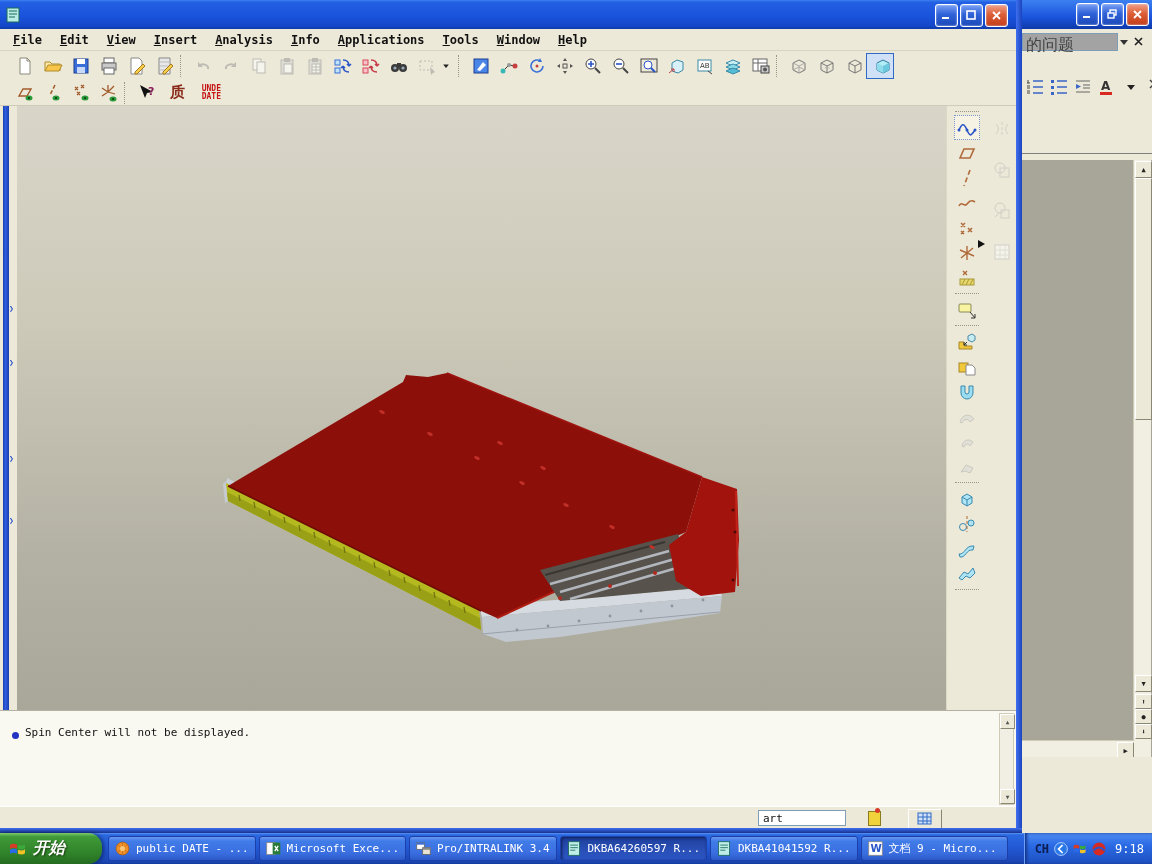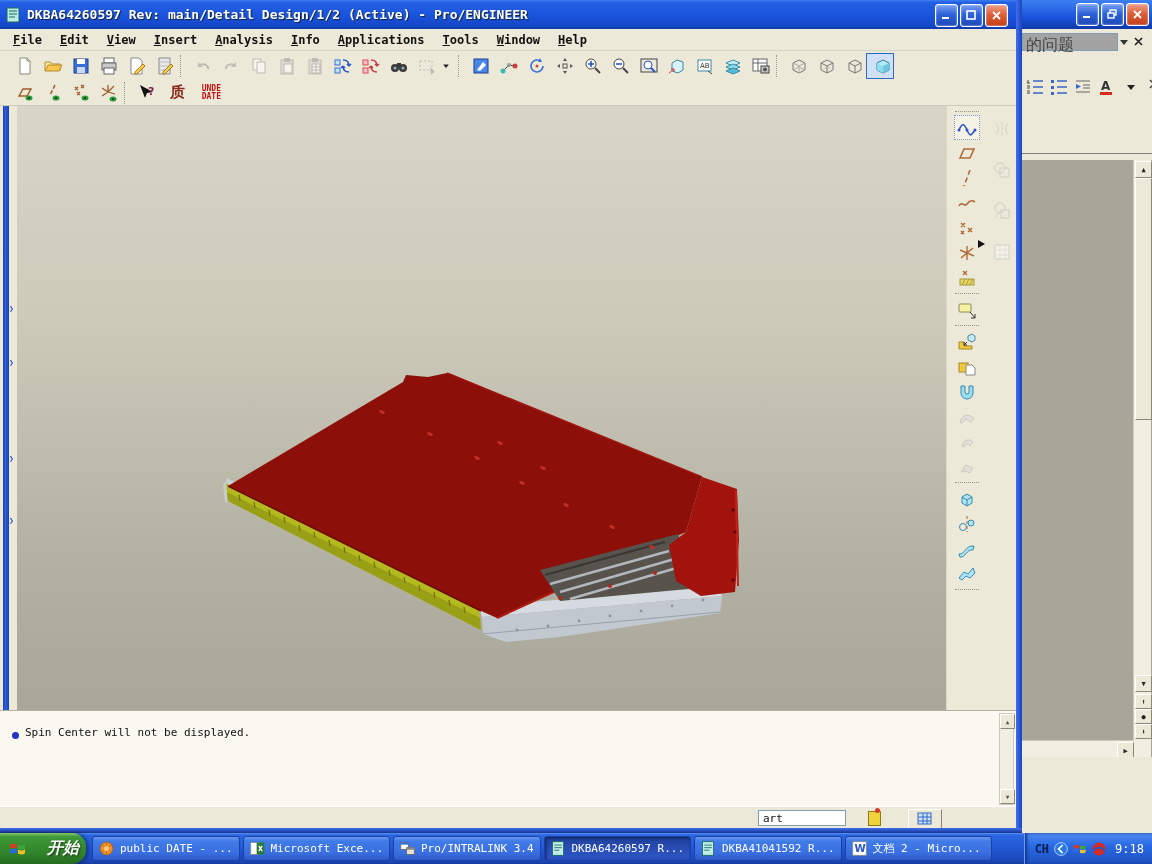--- a/index.html
+++ b/index.html
@@ -74,23 +74,23 @@
   #w-doc{position:absolute;left:0;top:160px;width:100%;height:597px;background:#a7a698;}
   #w-vsb{position:absolute;right:1px;top:0;width:17px;height:597px;background:#f1efe2;border-left:1px solid #cfcbb8;}
   .xsb{position:absolute;left:1px;width:15px;height:15px;background:#ece9d8;border:1px solid;border-color:#fff #8a8875 #8a8875 #fff;
     display:flex;align-items:center;justify-content:center;font-size:7px;color:#222;}
   #w-vthumb{position:absolute;left:1px;top:18px;width:15px;height:240px;background:#ece9d8;border:1px solid;border-color:#fff #8a8875 #8a8875 #fff;}
   #w-hsb{position:absolute;left:0;top:580px;width:112px;height:17px;background:#f1efe2;border-top:1px solid #cfcbb8;}
   #w-status{position:absolute;left:0;top:757px;width:100%;height:76px;background:#ece9d8;}
   
   #taskbar{left:0;top:833px;width:1152px;height:31px;z-index:5;
     background:linear-gradient(180deg,#5a95f5 0%,#2a68e0 6%,#2257d4 50%,#1b46b4 92%,#143a9c 100%);display:flex;align-items:center;}
-  #startbtn{width:86px;height:31px;border-radius:0 14px 14px 0;
+  #startbtn{width:102px;height:31px;border-radius:0 14px 14px 0;
     background:linear-gradient(180deg,#7fca6d 0%,#3f9a37 12%,#2f8029 70%,#256b20 100%);
-    display:flex;align-items:center;gap:19px;padding-left:8px;box-sizing:border-box;
+    display:flex;align-items:center;gap:5px;padding-left:8px;box-sizing:border-box;
     box-shadow:2px 0 4px rgba(0,0,20,.45);}
   #start-label{color:#fff;font-weight:bold;font-style:italic;font-size:16px;font-family:"DejaVu Sans",sans-serif;text-shadow:1px 1px 2px #1a3a10;}
   #tasks{display:flex;gap:3px;margin-left:6px;width:900px;}
   .taskbtn{flex:1;min-width:0;height:25px;border-radius:3px;border:1px solid #1c3fa8;
     background:linear-gradient(180deg,#6a97f0 0%,#407ce8 18%,#3a6ee0 70%,#2c5ac8 100%);
     display:flex;align-items:center;gap:4px;padding:0 5px;box-sizing:border-box;color:#fff;font-size:11px;white-space:nowrap;overflow:hidden;}
   .taskbtn.active{background:linear-gradient(180deg,#1e3f9c,#2a50b8 60%,#2a55c4);box-shadow:inset 1px 1px 3px #102058;}
   .taskbtn .tlabel{overflow:hidden;text-overflow:ellipsis;}
   #tray{margin-left:auto;height:31px;display:flex;align-items:center;gap:4px;padding:0 8px 0 10px;
     background:linear-gradient(180deg,#4e8cf2 0%,#2a6ae4 40%,#1e50c0 100%);
@@ -190,21 +190,20 @@
     </div>
     <div id="w-status"></div>
   </div>
 
   <div id="proe" class="abs">
     <div id="pe-titlebar" class="abs">
       <svg width="16" height="16">
           <rect x="2" y="1" width="12" height="14" fill="#b8ece4" stroke="#1a6a5a"></rect>
           <path d="M4 4h8M4 7h8M4 10h6" stroke="#1a6a5a"></path>
         </svg>
-      <span id="pe-title">DKBA64260597 Rev: main/Detail Design/1/2 (Active) - Pro/ENGINEER</span>
       <div class="abs" style="right:8px;top:4px;display:flex">
         <div class="winbtn">
             <svg width="11" height="11">
               <rect x="1" y="7" width="7" height="2" fill="#fff"></rect>
             </svg>
           </div>
         <div class="winbtn">
             <svg width="11" height="11">
               <rect x="1" y="1" width="8" height="8" fill="none" stroke="#fff" stroke-width="1.6"></rect>
             </svg>
@@ -784,21 +783,21 @@
           </span>
           <span class="tlabel">DKBA41041592 R...</span>
         </div>
         <div class="taskbtn">
           <span style="width: 18px; height: 18px; flex: 0 0 auto; display: flex; align-items: center;">
             <svg width="17" height="17" viewBox="0 0 20 20">
               <rect x="2" y="2" width="16" height="16" fill="#fff" stroke="#888"></rect>
               <text x="4" y="14" font-size="12" font-weight="bold" fill="#2a55c8" font-family="DejaVu Sans">W</text>
             </svg>
           </span>
-          <span class="tlabel">文档 2 - Micro...</span>
+          <span class="tlabel">文档 9 - Micro...</span>
         </div>
       </div>
     <div id="tray">
       <span id="tray-ime">CH</span>
       <span id="tray-icons" style="display:flex;gap:2px;align-items:center">
           <span style="width: 17px; height: 17px; display: flex; align-items: center;">
             <svg width="16" height="16" viewBox="0 0 20 20">
               <circle cx="10" cy="10" r="8" fill="#2a78e8" stroke="#cfe0ff"></circle>
               <path d="M12 5l-5 5 5 5" stroke="#fff" stroke-width="2.2" fill="none"></path>
             </svg>

